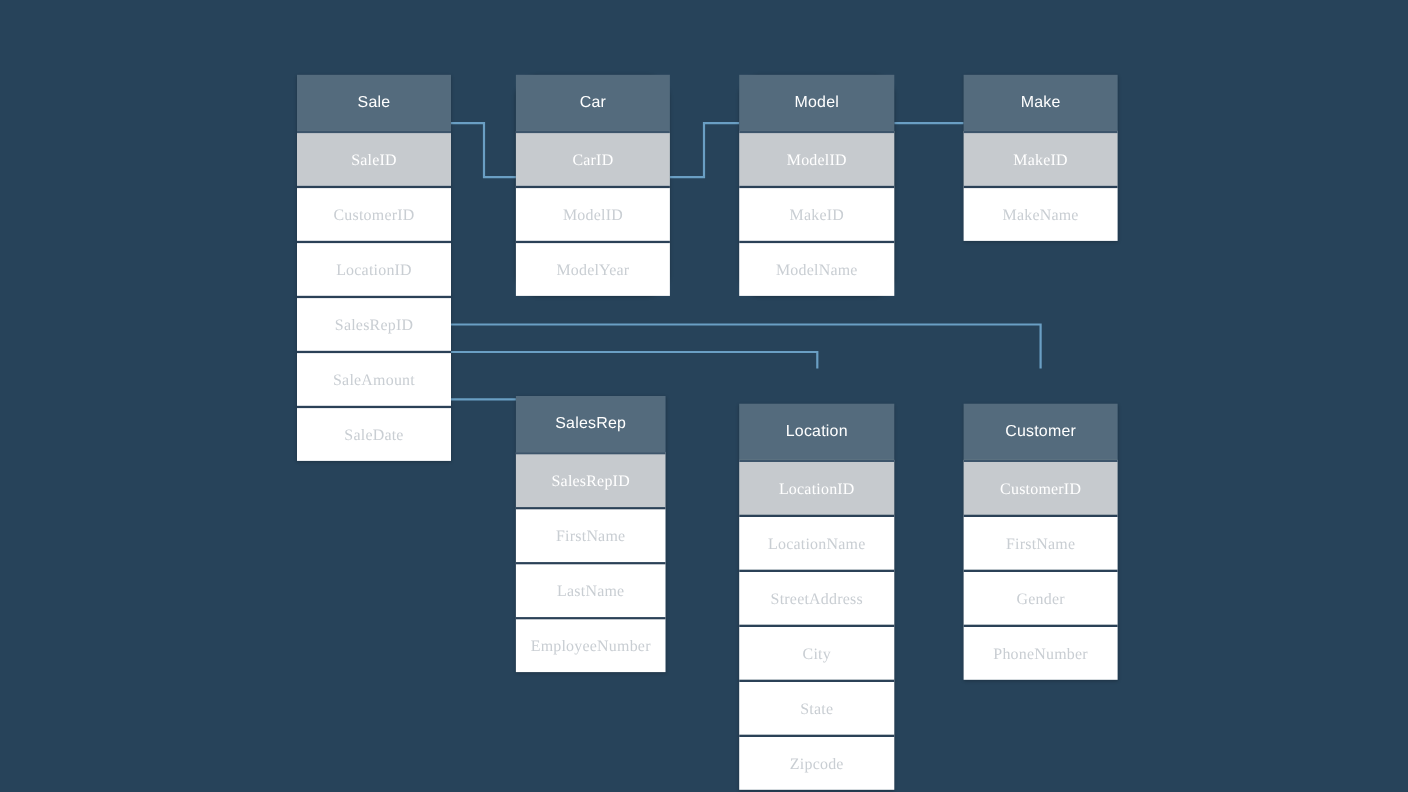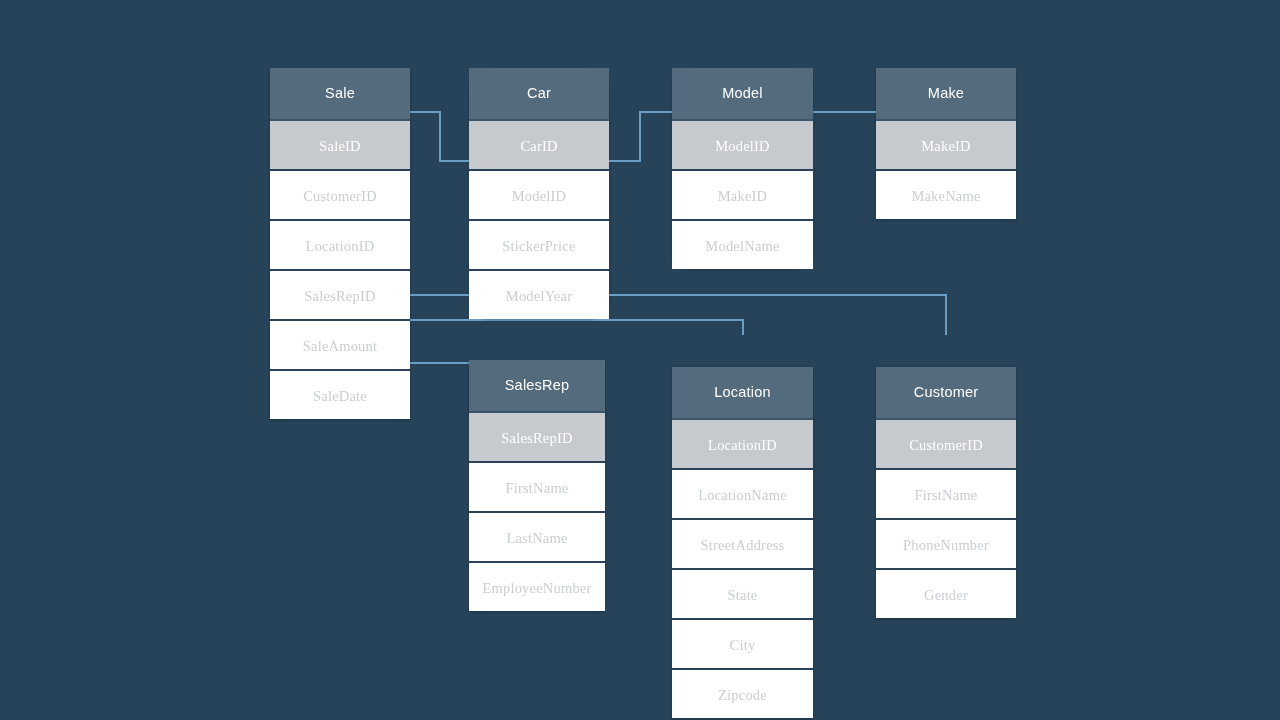--- a/index.html
+++ b/index.html
@@ -64,21 +64,20 @@
       <div class="t-row">CustomerID</div>
       <div class="t-row">LocationID</div>
       <div class="t-row">SalesRepID</div>
       <div class="t-row">SaleAmount</div>
       <div class="t-row">SaleDate</div>
     </div>
     <div class="table" style="left: 469px; top: 36px; width: 140px; border-radius: 21px;">
       <div class="t-header">Car</div>
       <div class="t-row pk">CarID</div>
       <div class="t-row">ModelID</div>
-      <div class="t-row">StickerPrice</div>
       <div class="t-row">ModelYear</div>
     </div>
     <div class="table" style="left: 672px; top: 36px; width: 141px; border-radius: 19px;">
       <div class="t-header">Model</div>
       <div class="t-row pk">ModelID</div>
       <div class="t-row">MakeID</div>
       <div class="t-row">ModelName</div>
     </div>
     <div class="table" style="left: 876px; top: 36px; width: 140px;">
       <div class="t-header">Make</div>
@@ -90,24 +89,24 @@
       <div class="t-row pk">SalesRepID</div>
       <div class="t-row">FirstName</div>
       <div class="t-row">LastName</div>
       <div class="t-row">EmployeeNumber</div>
     </div>
     <div class="table" style="left: 672px; top: 335px; width: 141px;">
       <div class="t-header">Location</div>
       <div class="t-row pk">LocationID</div>
       <div class="t-row">LocationName</div>
       <div class="t-row">StreetAddress</div>
+      <div class="t-row">City</div>
       <div class="t-row">State</div>
-      <div class="t-row">City</div>
       <div class="t-row">Zipcode</div>
     </div>
     <div class="table" style="left: 876px; top: 335px; width: 140px;">
       <div class="t-header">Customer</div>
       <div class="t-row pk">CustomerID</div>
       <div class="t-row">FirstName</div>
+      <div class="t-row">Gender</div>
       <div class="t-row">PhoneNumber</div>
-      <div class="t-row">Gender</div>
     </div>
   </div>
 
 </body></html>

